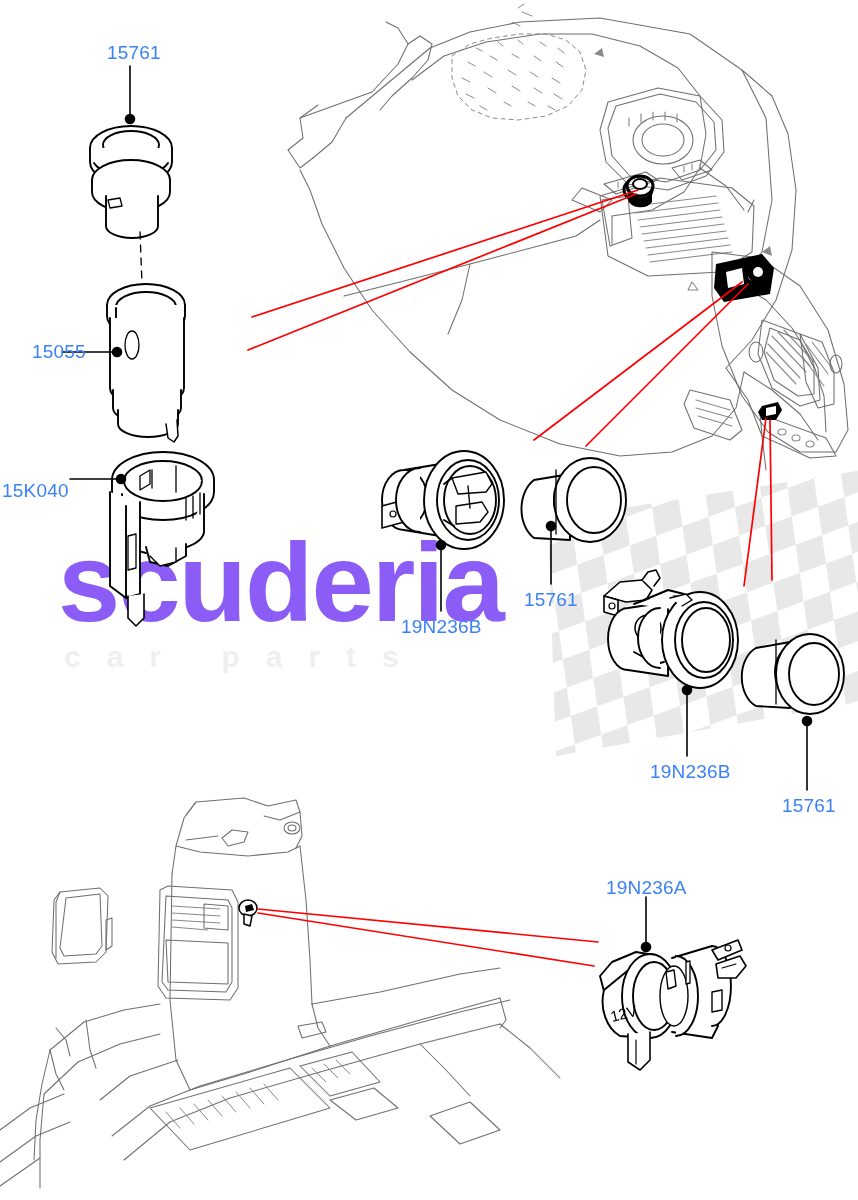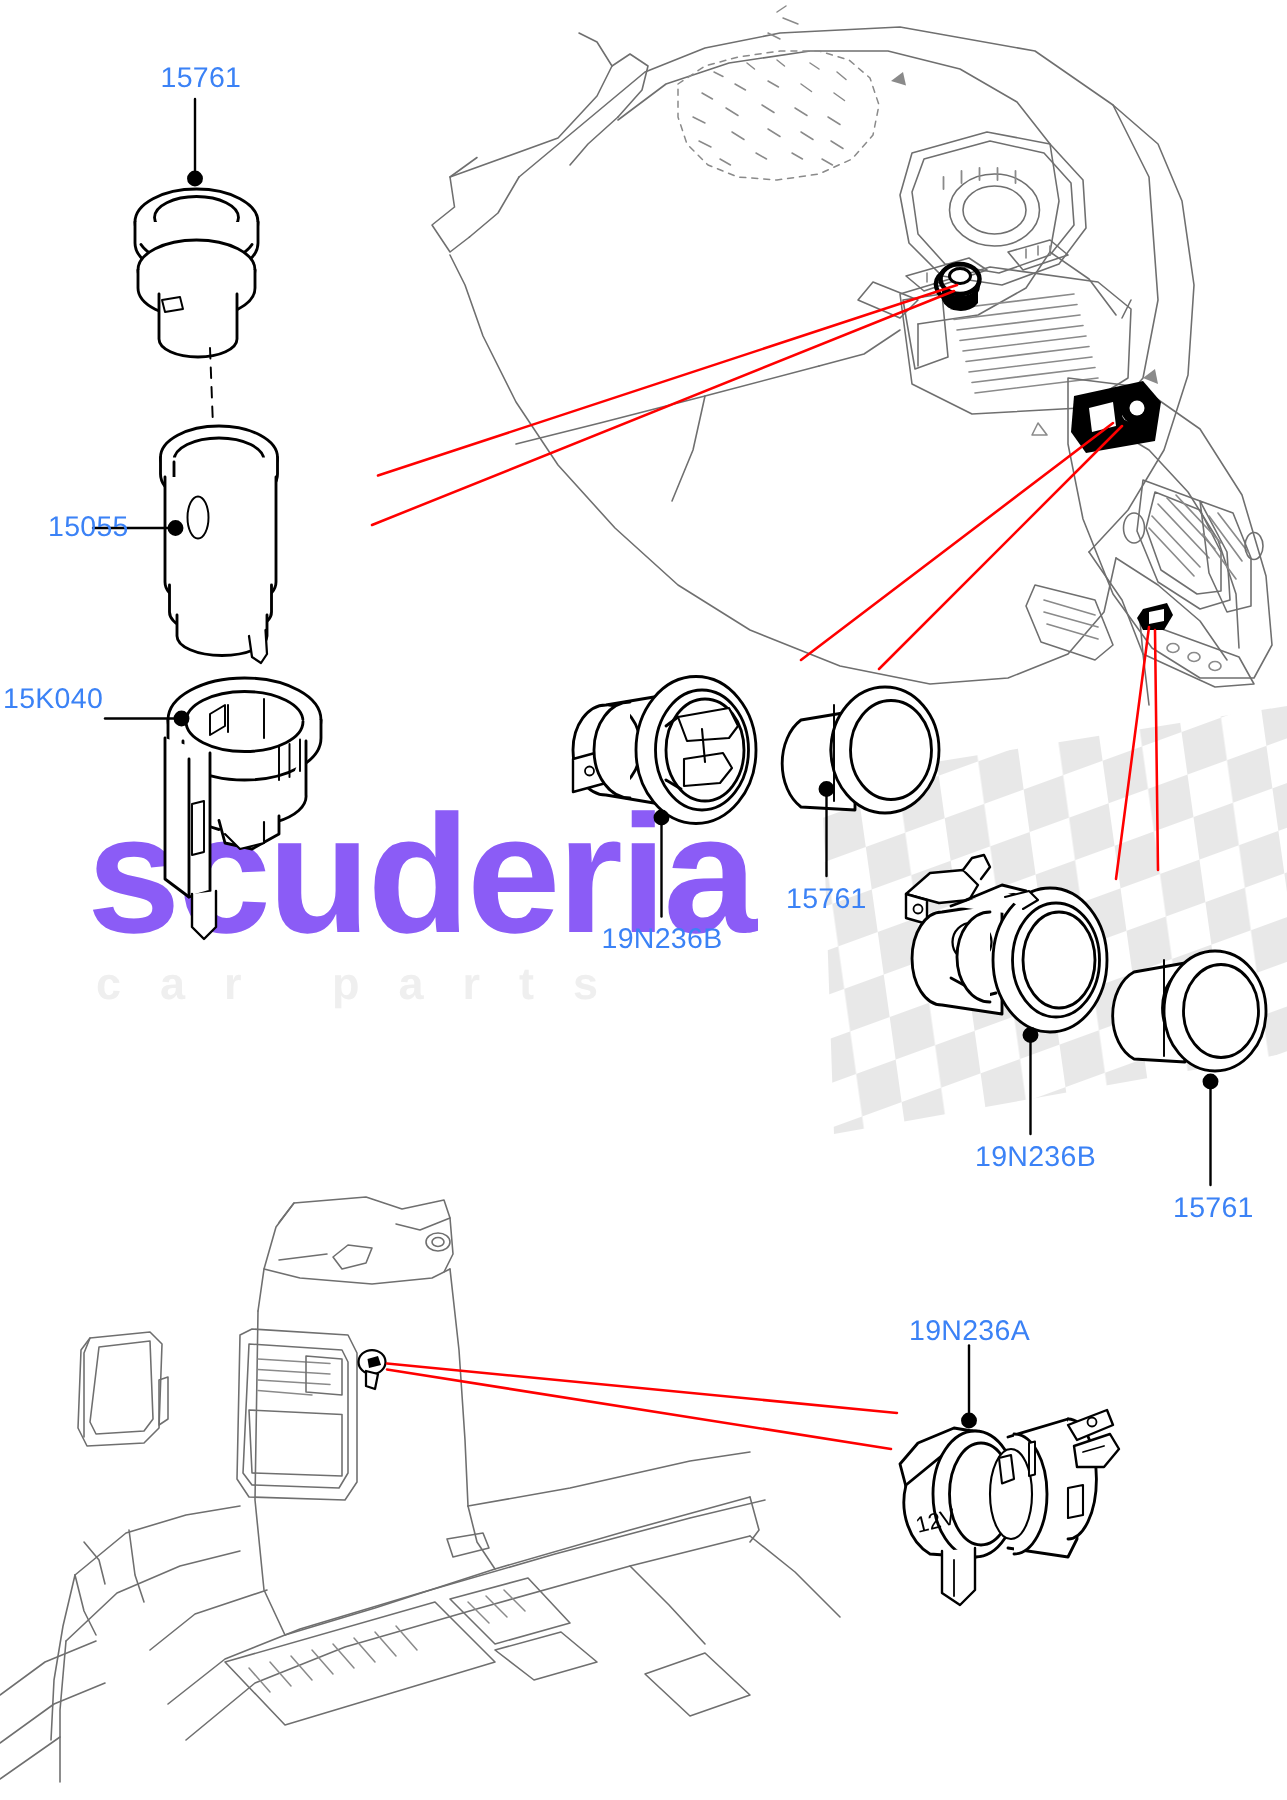--- a/index.html
+++ b/index.html
@@ -453,21 +453,21 @@
       <path d="M646 897 L646 946" fill="none"></path>
       <circle cx="646" cy="947" r="4.5"></circle>
     </g>
 
   </svg>
 
   <div class="lbl" style="left:107px;top:42px;">15761</div>
 
   <div class="lbl" style="left:14px;top:341px;margin-left:18px;">15055</div>
 
-  <div class="lbl" style="left:2px;top:456px;">15K040</div>
+  <div class="lbl" style="left:2px;top:480px;">15K040</div>
 
   <div class="lbl" style="left:401px;top:616px;">19N236B</div>
 
   <div class="lbl" style="left:524px;top:589px;">15761</div>
 
   <div class="lbl" style="left:650px;top:761px;">19N236B</div>
 
   <div class="lbl" style="left:782px;top:795px;">15761</div>
 
   <div class="lbl" style="left:606px;top:877px;text-align:right;">19N236A</div>

